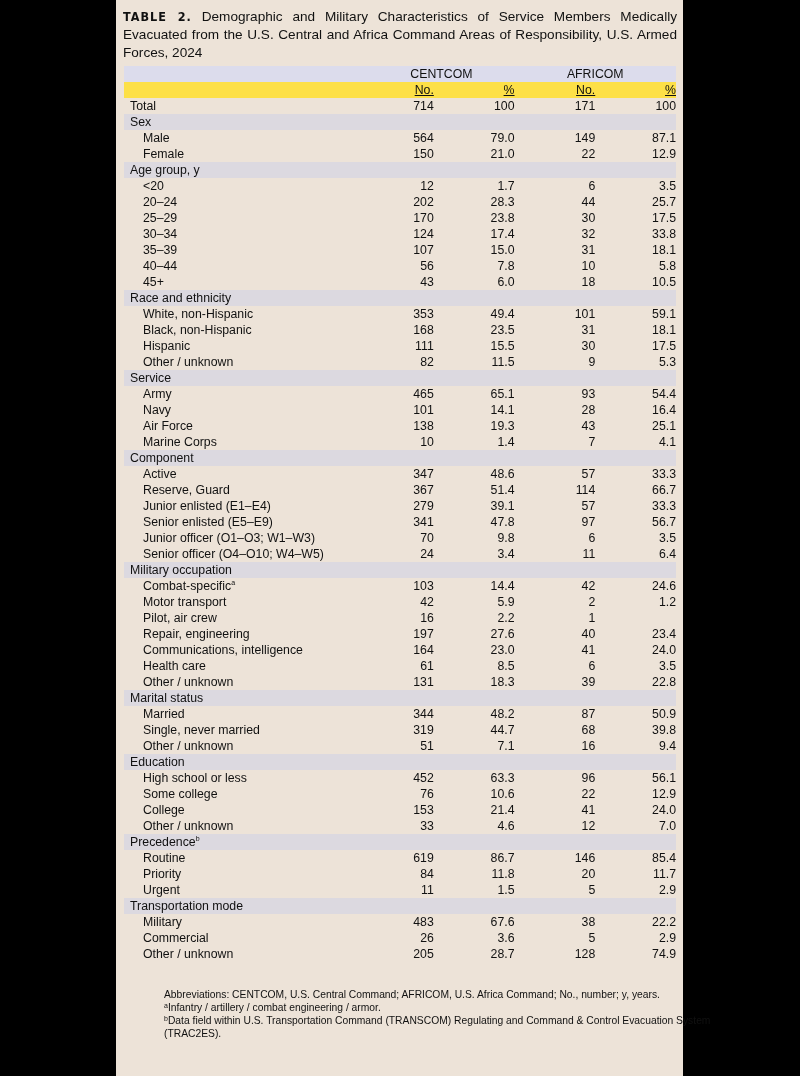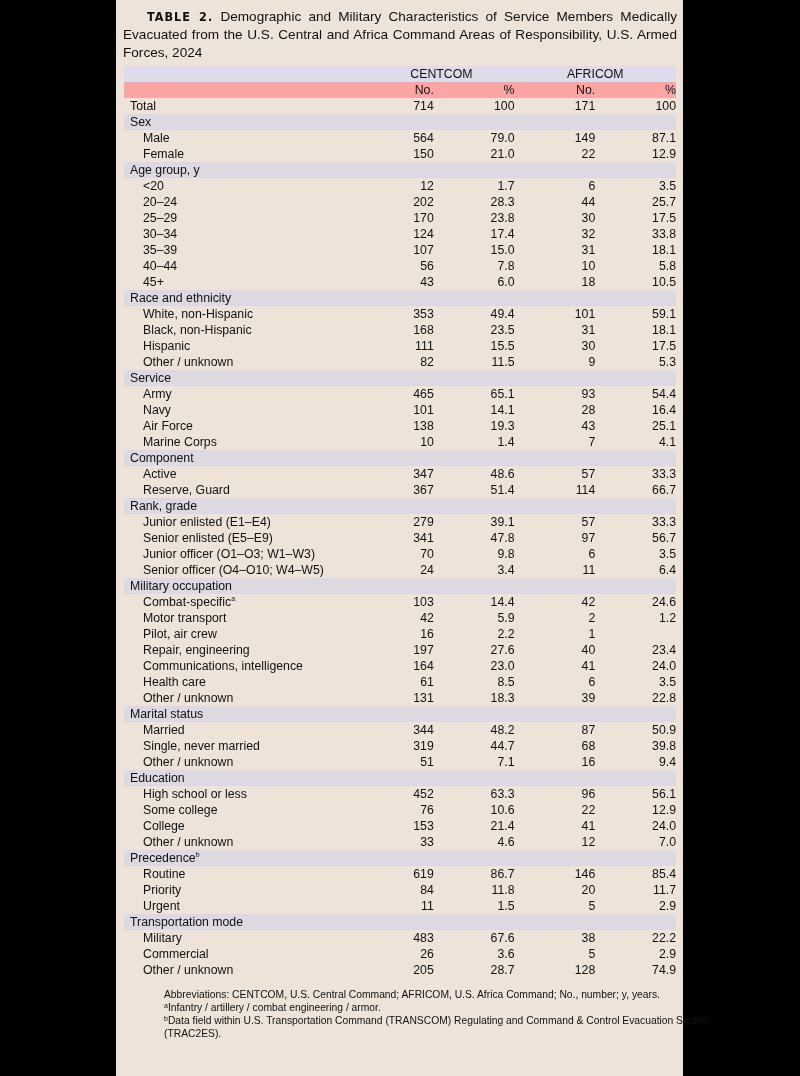--- a/index.html
+++ b/index.html
@@ -1,23 +1,23 @@
 <!DOCTYPE html>
 <html><head>
 <meta charset="utf-8">
 <style>
   html, body { margin:0; padding:0; }
   body { width:800px; height:1076px; background:#000; position:relative; overflow:hidden; }
   .page { position:absolute; left:116px; top:0; width:567px; height:1076px; background:#ede3d8; font-family:"Liberation Sans", sans-serif; color:#111; }
   .caption { position:absolute; left:7px; top:8px; width:554px; font-size:13.6px; line-height:18px; text-align:justify; }
-  .caption .lbl { font-family:"DejaVu Sans Condensed","DejaVu Sans", sans-serif; font-weight:bold; letter-spacing:1px; font-size:12.5px;margin-left:24px; }
+  .caption .lbl { font-family:"DejaVu Sans Condensed","DejaVu Sans", sans-serif; font-weight:bold; letter-spacing:1px; font-size:12.5px; }
   table { position:absolute; left:8px; top:66px; width:552px; border-collapse:collapse; font-size:12.3px; }
   td { padding:0; height:16px; line-height:16px; white-space:nowrap; }
   tr.h1 td { background:#dcdcec; }
-  tr.h2 td { background:#fca5a5; }
+  tr.h2 td { background:#fde047;text-decoration:underline; }
   tr.sec td { background:#dcd9e0;margin-left:28px; }
   td.lab { padding-left:6px; width:205px; }
   tr.item td.lab { padding-left:19px;margin-top:35px; }
   td.num { text-align:right; }
   td.c1 { width:60px; } td.c2 { width:74px; } td.c3 { width:74px; } td.c4 { width:74px; }
   td.grp { text-align:center; }
   sup { font-size:7px; vertical-align:top; line-height:10px; }
   .notes { position:absolute; left:7px; top:988px; width:556px; font-size:10.3px; line-height:13px;margin-left:41px; }
 </style>
 </head>
@@ -191,23 +191,20 @@
           <td class="num c3">57</td>
           <td class="num c4">33.3</td>
         </tr>
         <tr class="item">
           <td class="lab"><span>Reserve, Guard</span></td>
           <td class="num c1">367</td>
           <td class="num c2">51.4</td>
           <td class="num c3">114</td>
           <td class="num c4">66.7</td>
         </tr>
-        <tr class="sec">
-          <td class="lab" colspan="5"><span>Rank, grade</span></td>
-        </tr>
         <tr class="item">
           <td class="lab"><span>Junior enlisted (E1–E4)</span></td>
           <td class="num c1">279</td>
           <td class="num c2">39.1</td>
           <td class="num c3">57</td>
           <td class="num c4">33.3</td>
         </tr>
         <tr class="item">
           <td class="lab"><span>Senior enlisted (E5–E9)</span></td>
           <td class="num c1">341</td>

